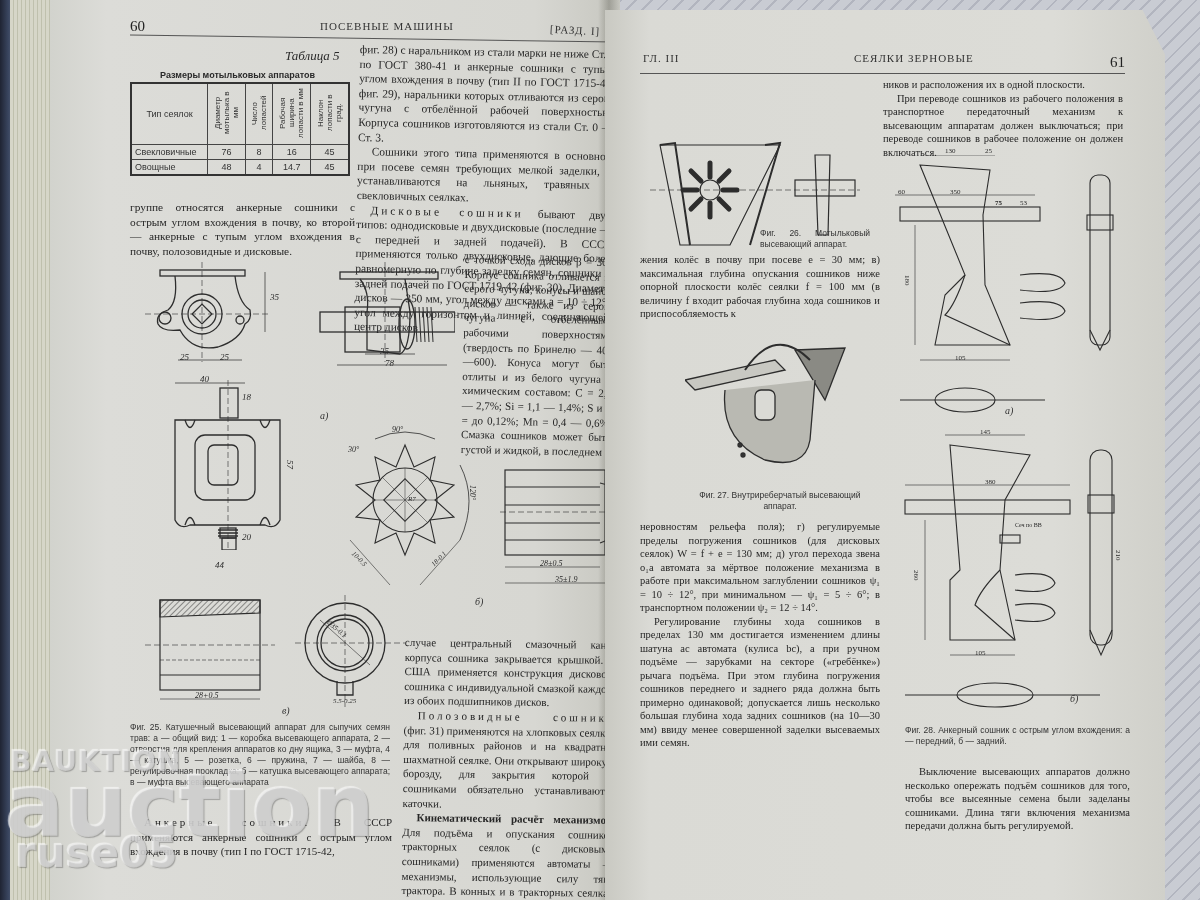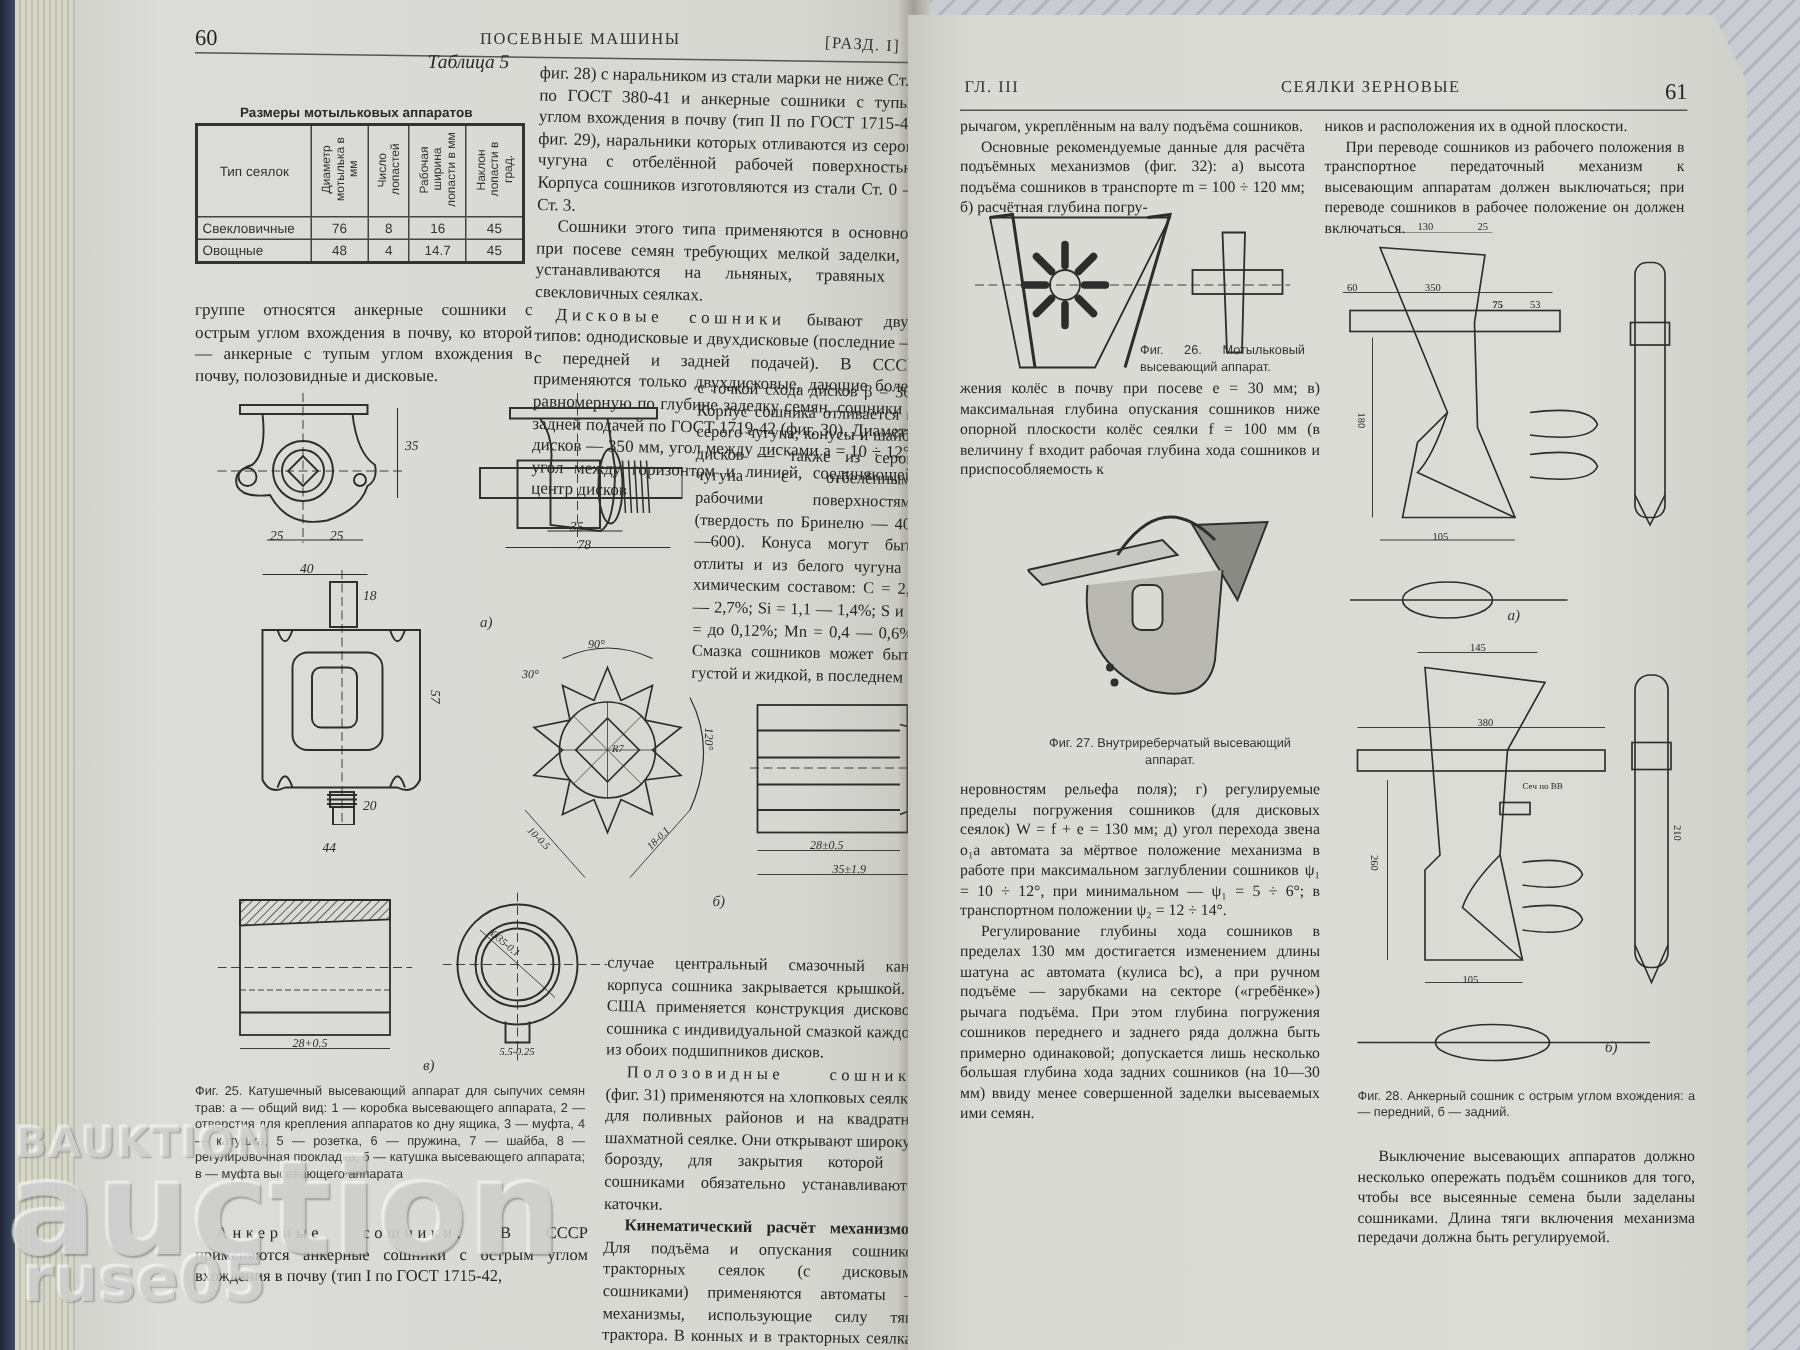--- a/index.html
+++ b/index.html
@@ -83,21 +83,21 @@
 <div class="spine-edge"></div>
 <div class="page-stack"></div>
 
 <div class="page page-left">
 
   <span class="page-num" style="left:80px;top:18px;">60</span>
   <span class="running-head" style="left:270px;top:20px;">ПОСЕВНЫЕ МАШИНЫ</span>
   <span class="running-head" style="left:500px;top:24px;transform:rotate(3deg);">[РАЗД. I]</span>
   <div class="rule" style="left:80px;top:38px;width:485px;transform:rotate(0.8deg);"></div>
 
-  <span style="position:absolute;left:235px;top:33px;font-style:italic;font-size:13px;">Таблица 5</span>
+  <span style="position:absolute;left:235px;top:48px;font-style:italic;font-size:13px;">Таблица 5</span>
   <span style="position:absolute;left:110px;top:70px;font-family:'Liberation Sans',sans-serif;font-weight:bold;font-size:9px;">Размеры мотыльковых аппаратов</span>
   <table class="t5" style="left:80px;top:82px;width:220px;">
     <tbody>
         <tr>
       <th>Тип сеялок</th>
       <th class="v"><span>Диаметр мотылька в мм</span></th>
       <th class="v"><span>Число лопастей</span></th>
       <th class="v"><span>Рабочая ширина лопасти в мм</span></th>
       <th class="v"><span>Наклон лопасти в град.</span></th>
     </tr>
@@ -271,24 +271,20 @@
 </div>
 
 <div class="gutter"></div>
 
 <div class="page page-right">
   <span class="running-head" style="left:38px;top:42px;">ГЛ. III</span>
   <span class="running-head" style="left:225px;top:42px;margin-left:24px;">СЕЯЛКИ ЗЕРНОВЫЕ</span>
   <span class="page-num" style="left:505px;top:44px;text-align:right;">61</span>
   <div class="rule" style="left:35px;top:63px;width:485px;"></div>
 
-  <div class="txt" style="left:35px;top:68px;width:230px;font-size:10.5px;line-height:13.5px;">
-    <p class="noindent">рычагом, укреплённым на валу подъёма сошников.</p>
-    <p>Основные рекомендуемые данные для расчёта подъёмных механизмов (фиг. 32): а) высота подъёма сошников в транспорте m = 100 ÷ 120 мм; б) расчётная глубина погру-</p>
-  </div>
 
   <div class="txt" style="left:278px;top:68px;width:240px;font-size:10.5px;line-height:13.5px;">
     <p class="noindent">ников и расположения их в одной плоскости.</p>
     <p>При переводе сошников из рабочего положения в транспортное передаточный механизм к высевающим аппаратам должен выключаться; при переводе сошников в рабочее положение он должен включаться.</p>
   </div>
 
   <div class="fig" style="left:45px;top:125px;width:210px;height:115px;">
     <svg viewBox="0 0 210 115" fill="none" stroke="#2d2d2d" stroke-width="1.2">
       <path d="M10 10 L30 110 L80 110 L130 10 Z"></path>
       <path d="M10 10 L25 8 L40 110" stroke-width="2"></path>

